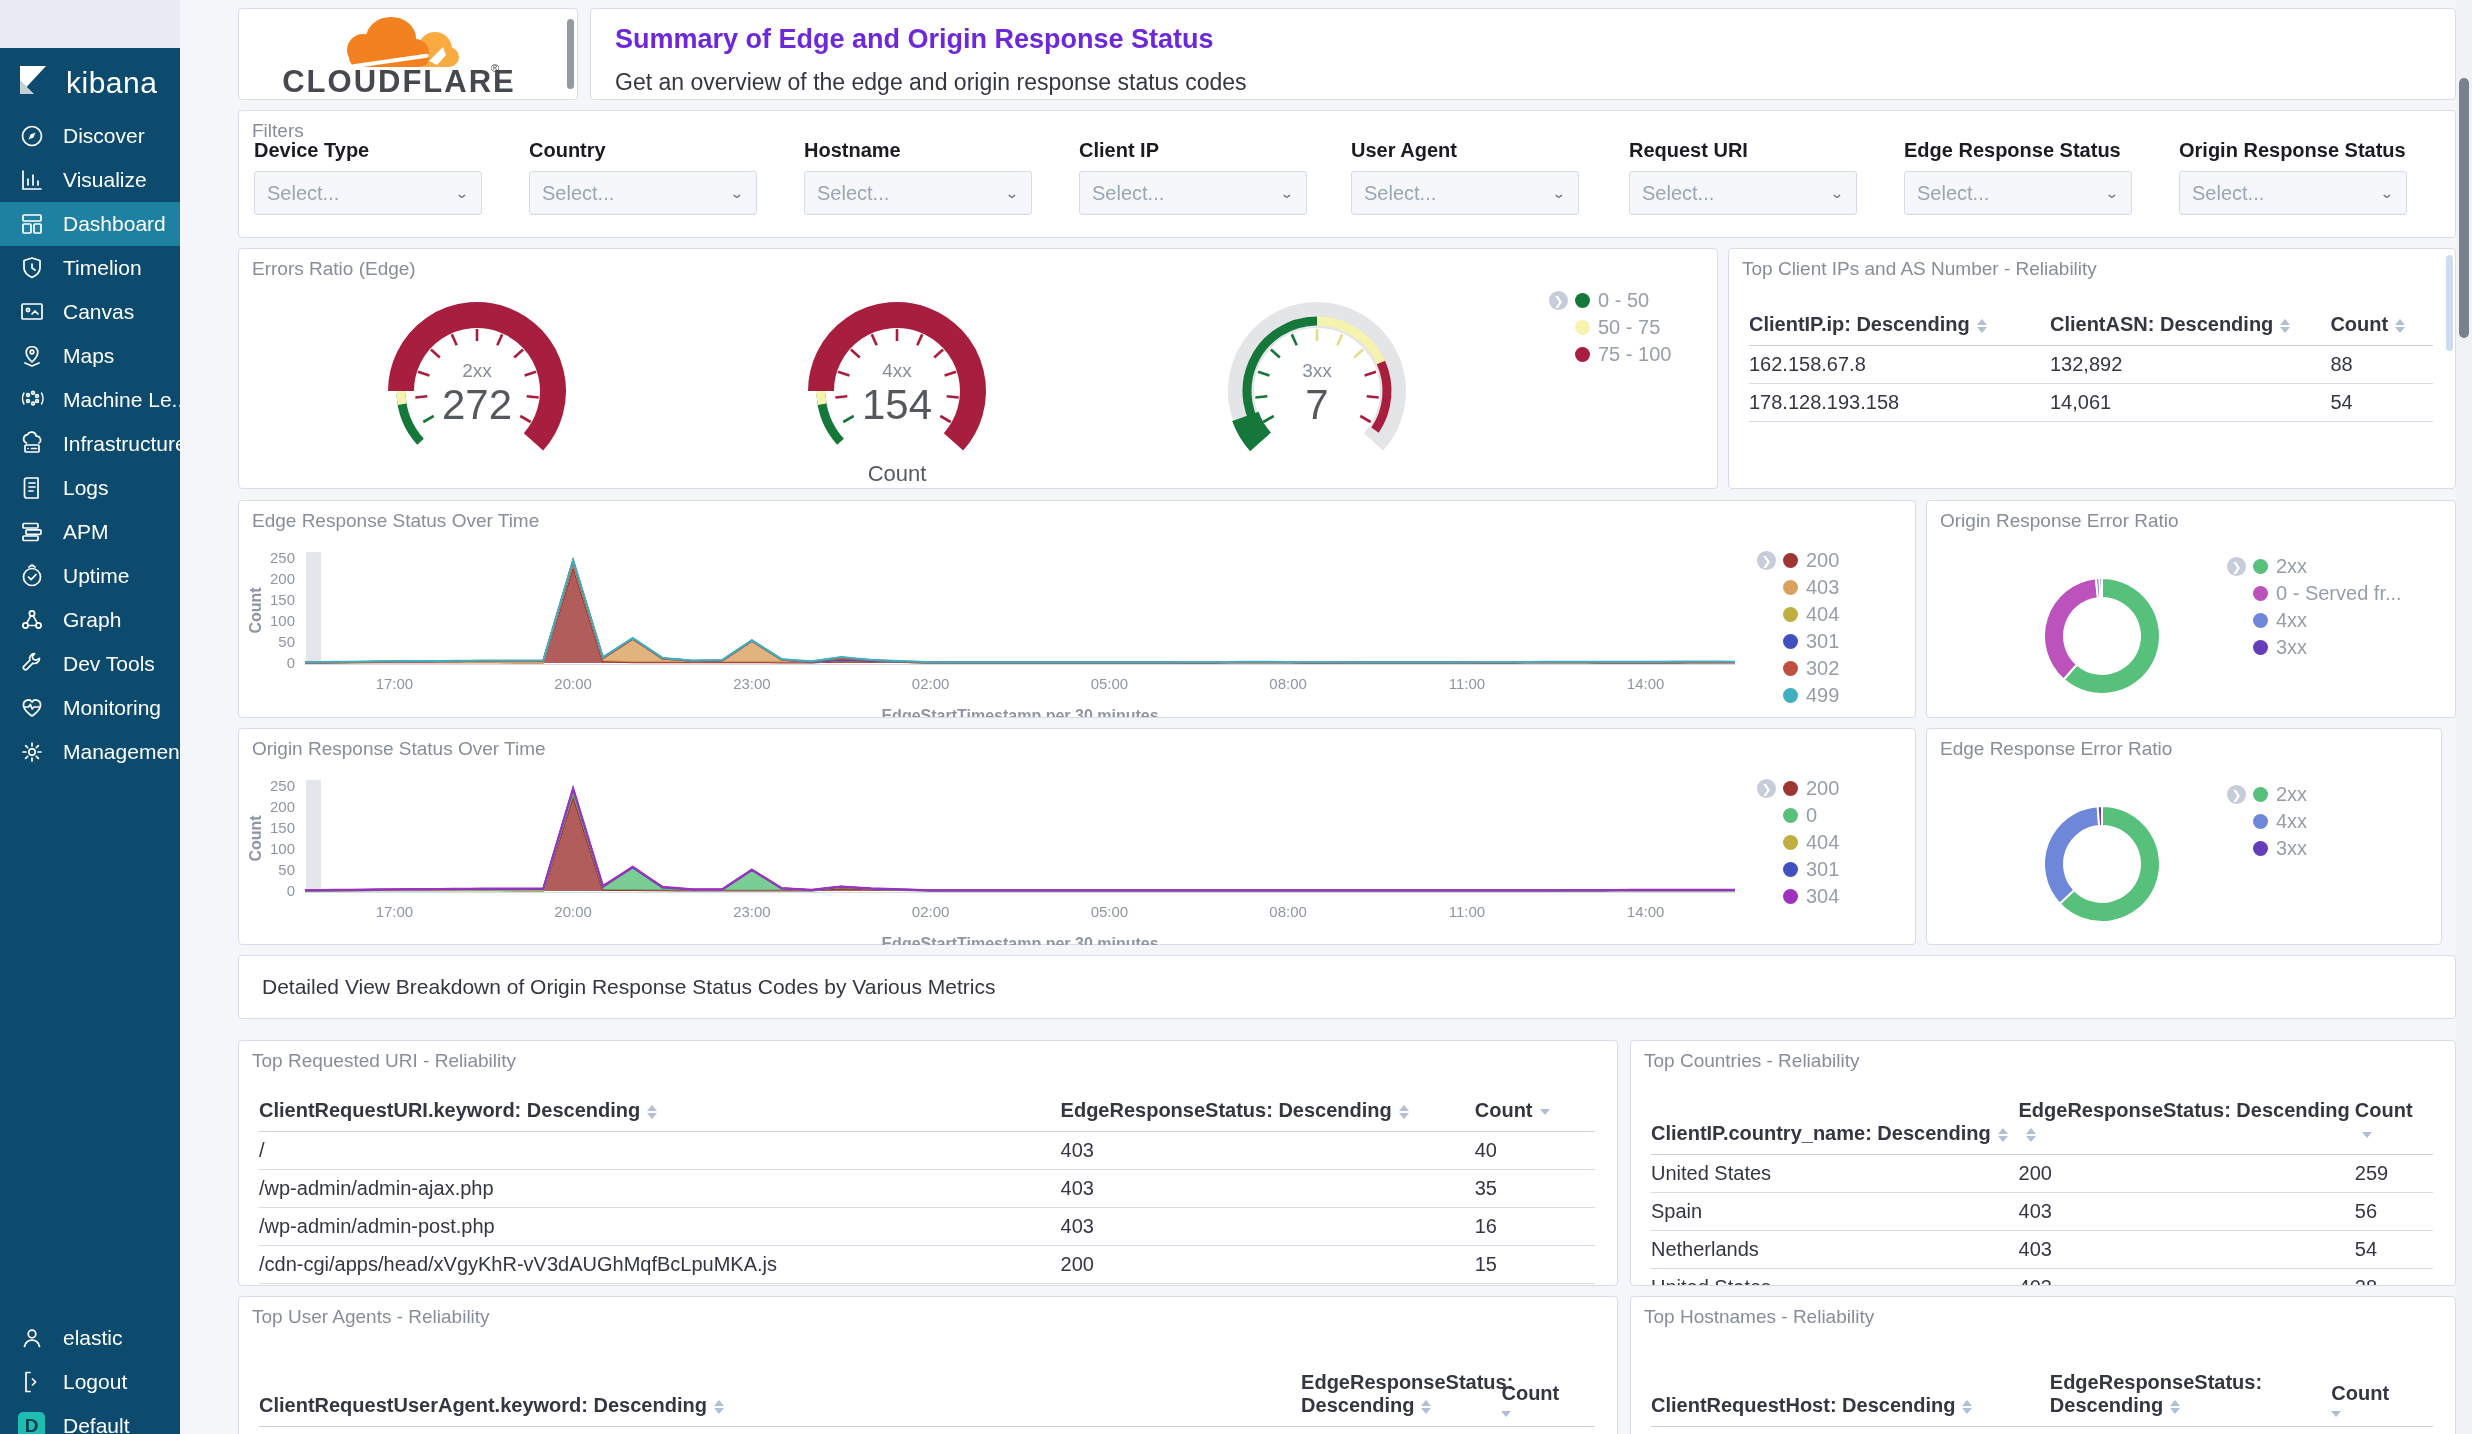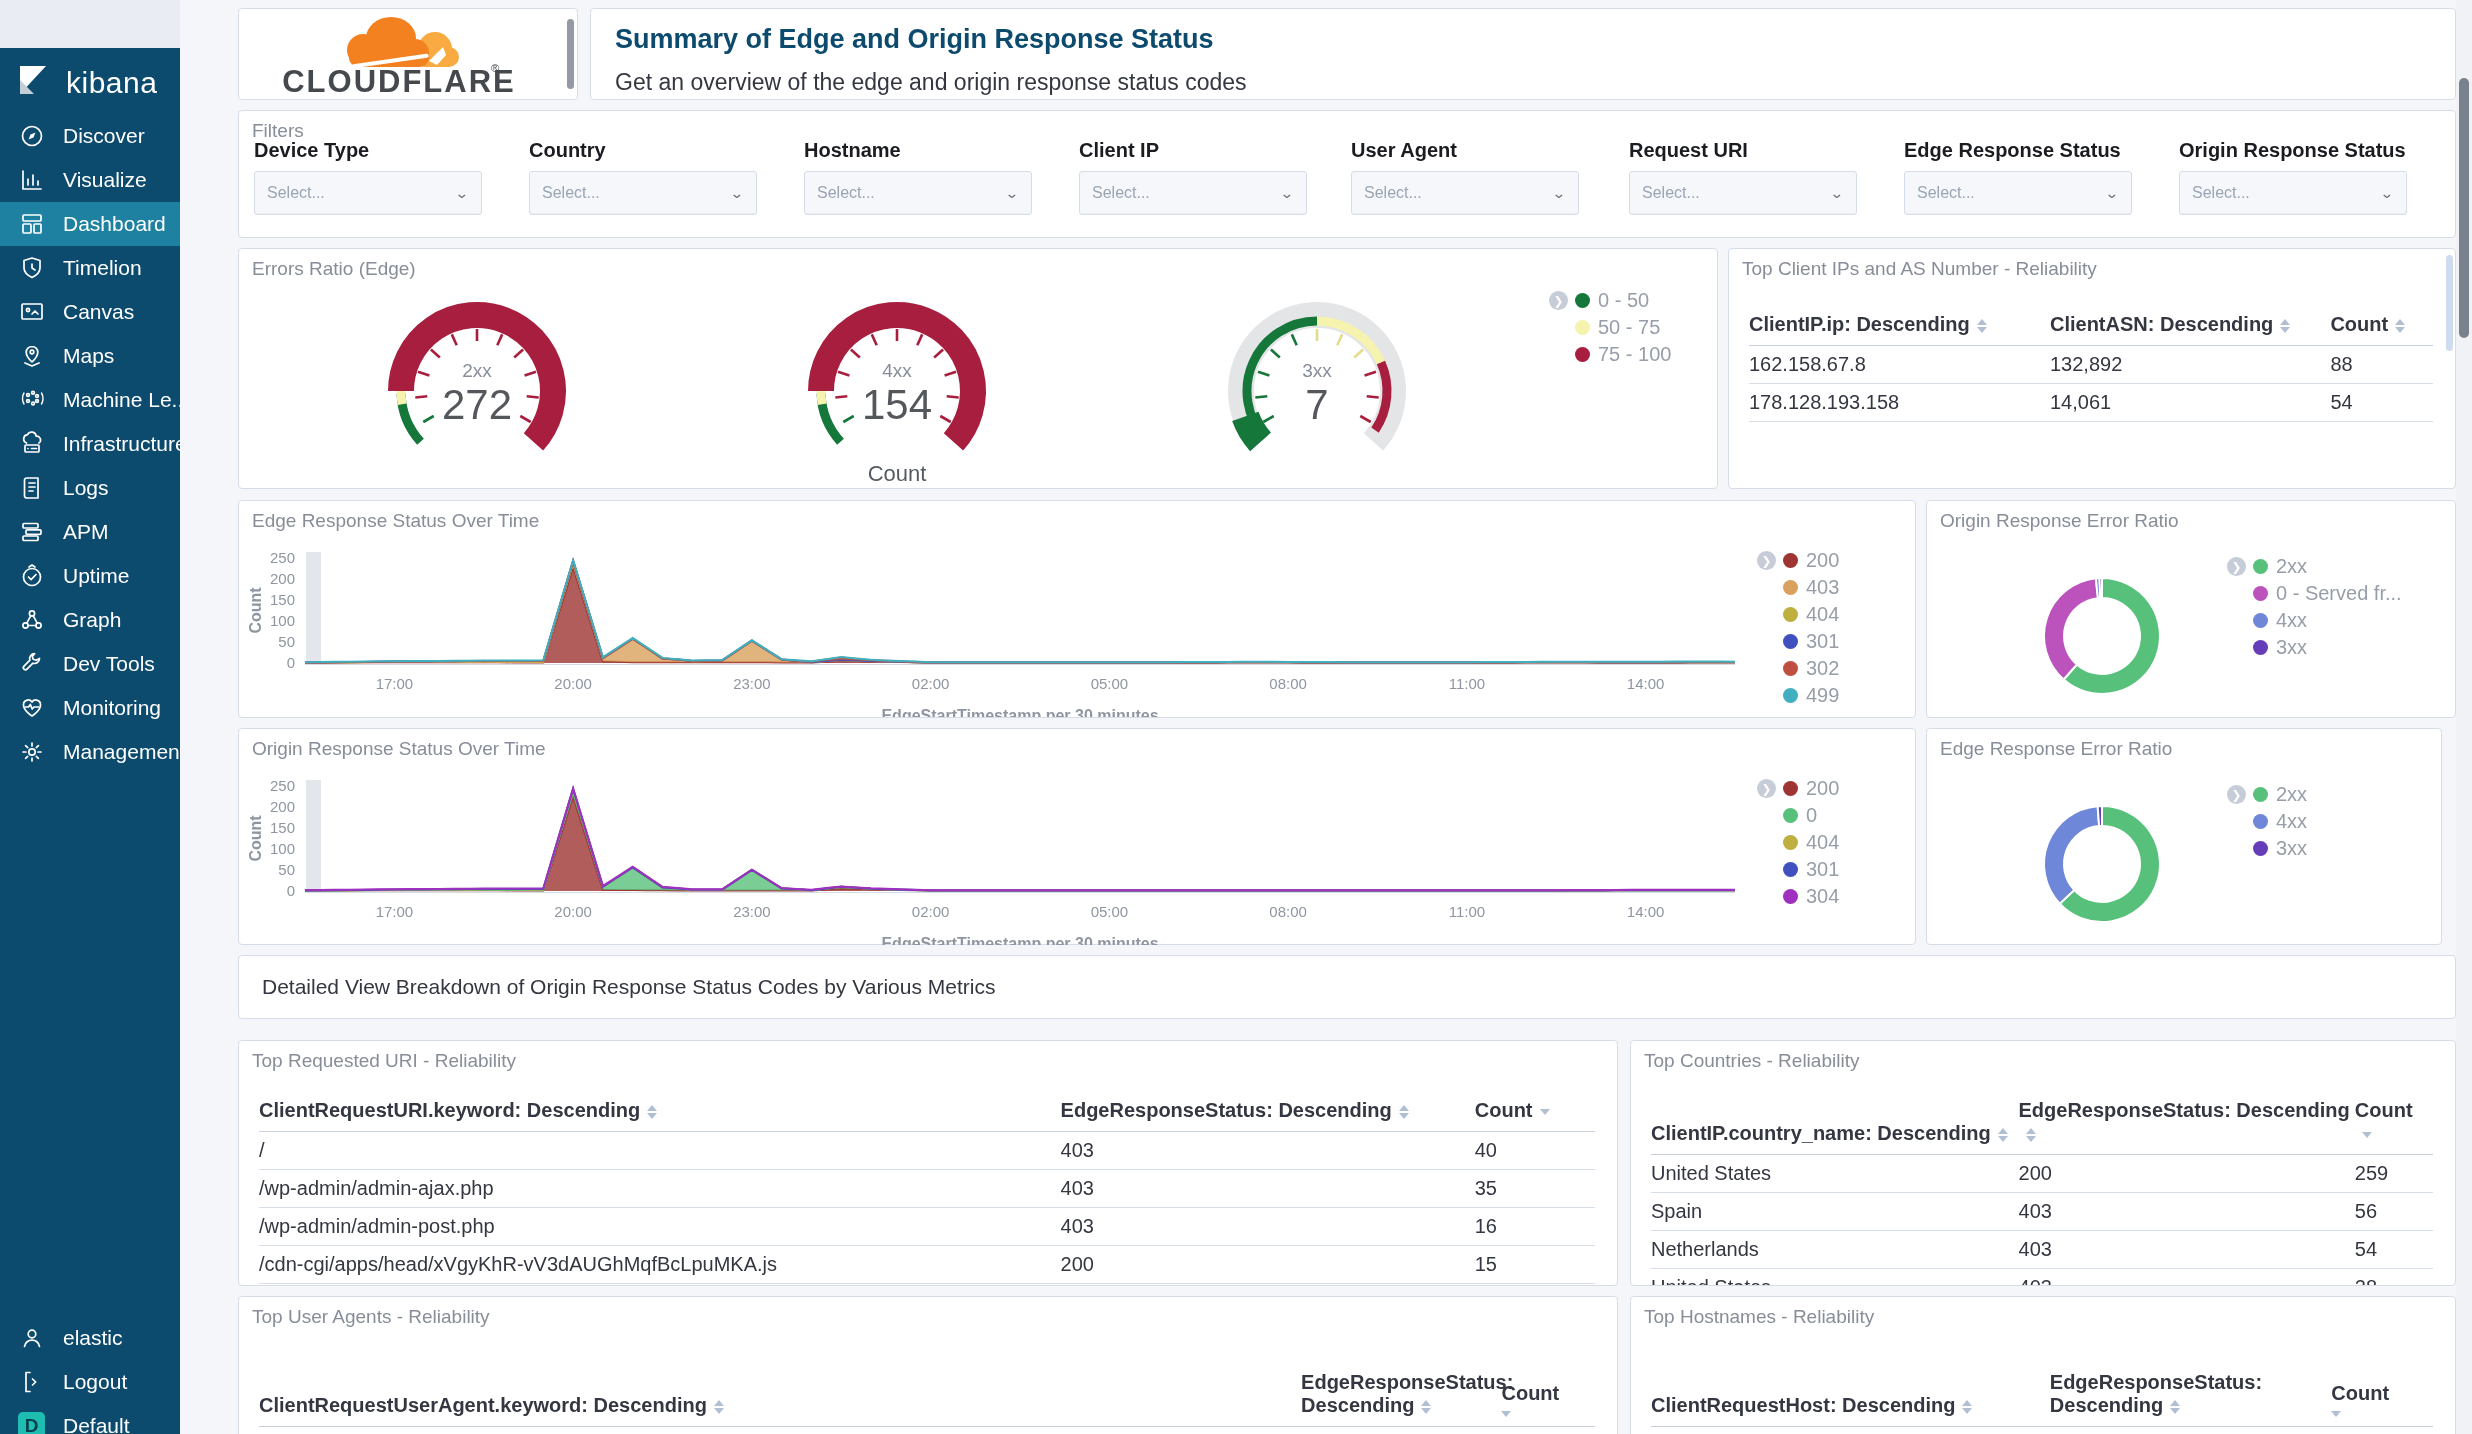--- a/index.html
+++ b/index.html
@@ -18,30 +18,30 @@
   .space-badge{width:28px;height:28px;border-radius:5px;background:#1ebcb1;color:#07404d;
                font-weight:bold;font-size:19px;display:flex;align-items:center;justify-content:center;}
   
   #main{position:absolute;left:180px;top:0;width:2292px;height:1434px;background:#f4f6fa;}
   .panel{position:absolute;background:#fff;border:1px solid #d6dde9;border-radius:4px;box-sizing:border-box;}
   .panel-title{position:absolute;left:13px;top:9px;font-size:19px;color:#878d99;white-space:nowrap;}
   
   #cf-logo-panel{left:58px;top:8px;width:340px;height:92px;overflow:hidden;}
   #cf-scroll{position:absolute;right:3px;top:10px;width:7px;height:70px;background:#949aa3;border-radius:4px;}
   #header-panel{left:410px;top:8px;width:1866px;height:92px;padding:15px 24px;box-sizing:border-box;}
-  #header-title{font-size:27px;font-weight:bold;color:#0c4a6e;}
+  #header-title{font-size:27px;font-weight:bold;color:#6d28d9;}
   #header-sub{font-size:23px;color:#343741;margin-top:14px;}
   
   #filters-panel{left:58px;top:110px;width:2218px;height:128px;}
   .filter-item{position:absolute;top:28px;width:228px;}
   .filter-label{font-size:20px;font-weight:bold;color:#1a1c21;margin-bottom:9px;white-space:nowrap;}
   .select-box{height:42px;background:#f5f7fa;border:1px solid #d6dde9;border-radius:3px;
               display:flex;align-items:center;justify-content:space-between;padding:0 12px;cursor:pointer;
               box-shadow:inset 0 -1px 0 rgba(0,0,0,.03);}
-  .select-ph{font-size:16px;color:#9aa5b5;}
+  .select-ph{font-size:20px;color:#9aa5b5;}
   .select-caret{font-size:17px;color:#69707d;transform:scaleY(.8);}
   
   #gauges-panel{left:58px;top:248px;width:1480px;height:241px;}
   #clientips-panel{left:1548px;top:248px;width:728px;height:241px;overflow:hidden;}
   #edge-time-panel{left:58px;top:500px;width:1678px;height:218px;}
   #origin-ratio-panel{left:1746px;top:500px;width:530px;height:218px;}
   #origin-time-panel{left:58px;top:728px;width:1678px;height:217px;}
   #edge-ratio-panel{left:1746px;top:728px;width:516px;height:217px;}
   #markdown-panel{left:58px;top:955px;width:2218px;height:64px;display:flex;align-items:center;}
   #markdown-text{font-size:21px;color:#343741;padding-left:23px;}

